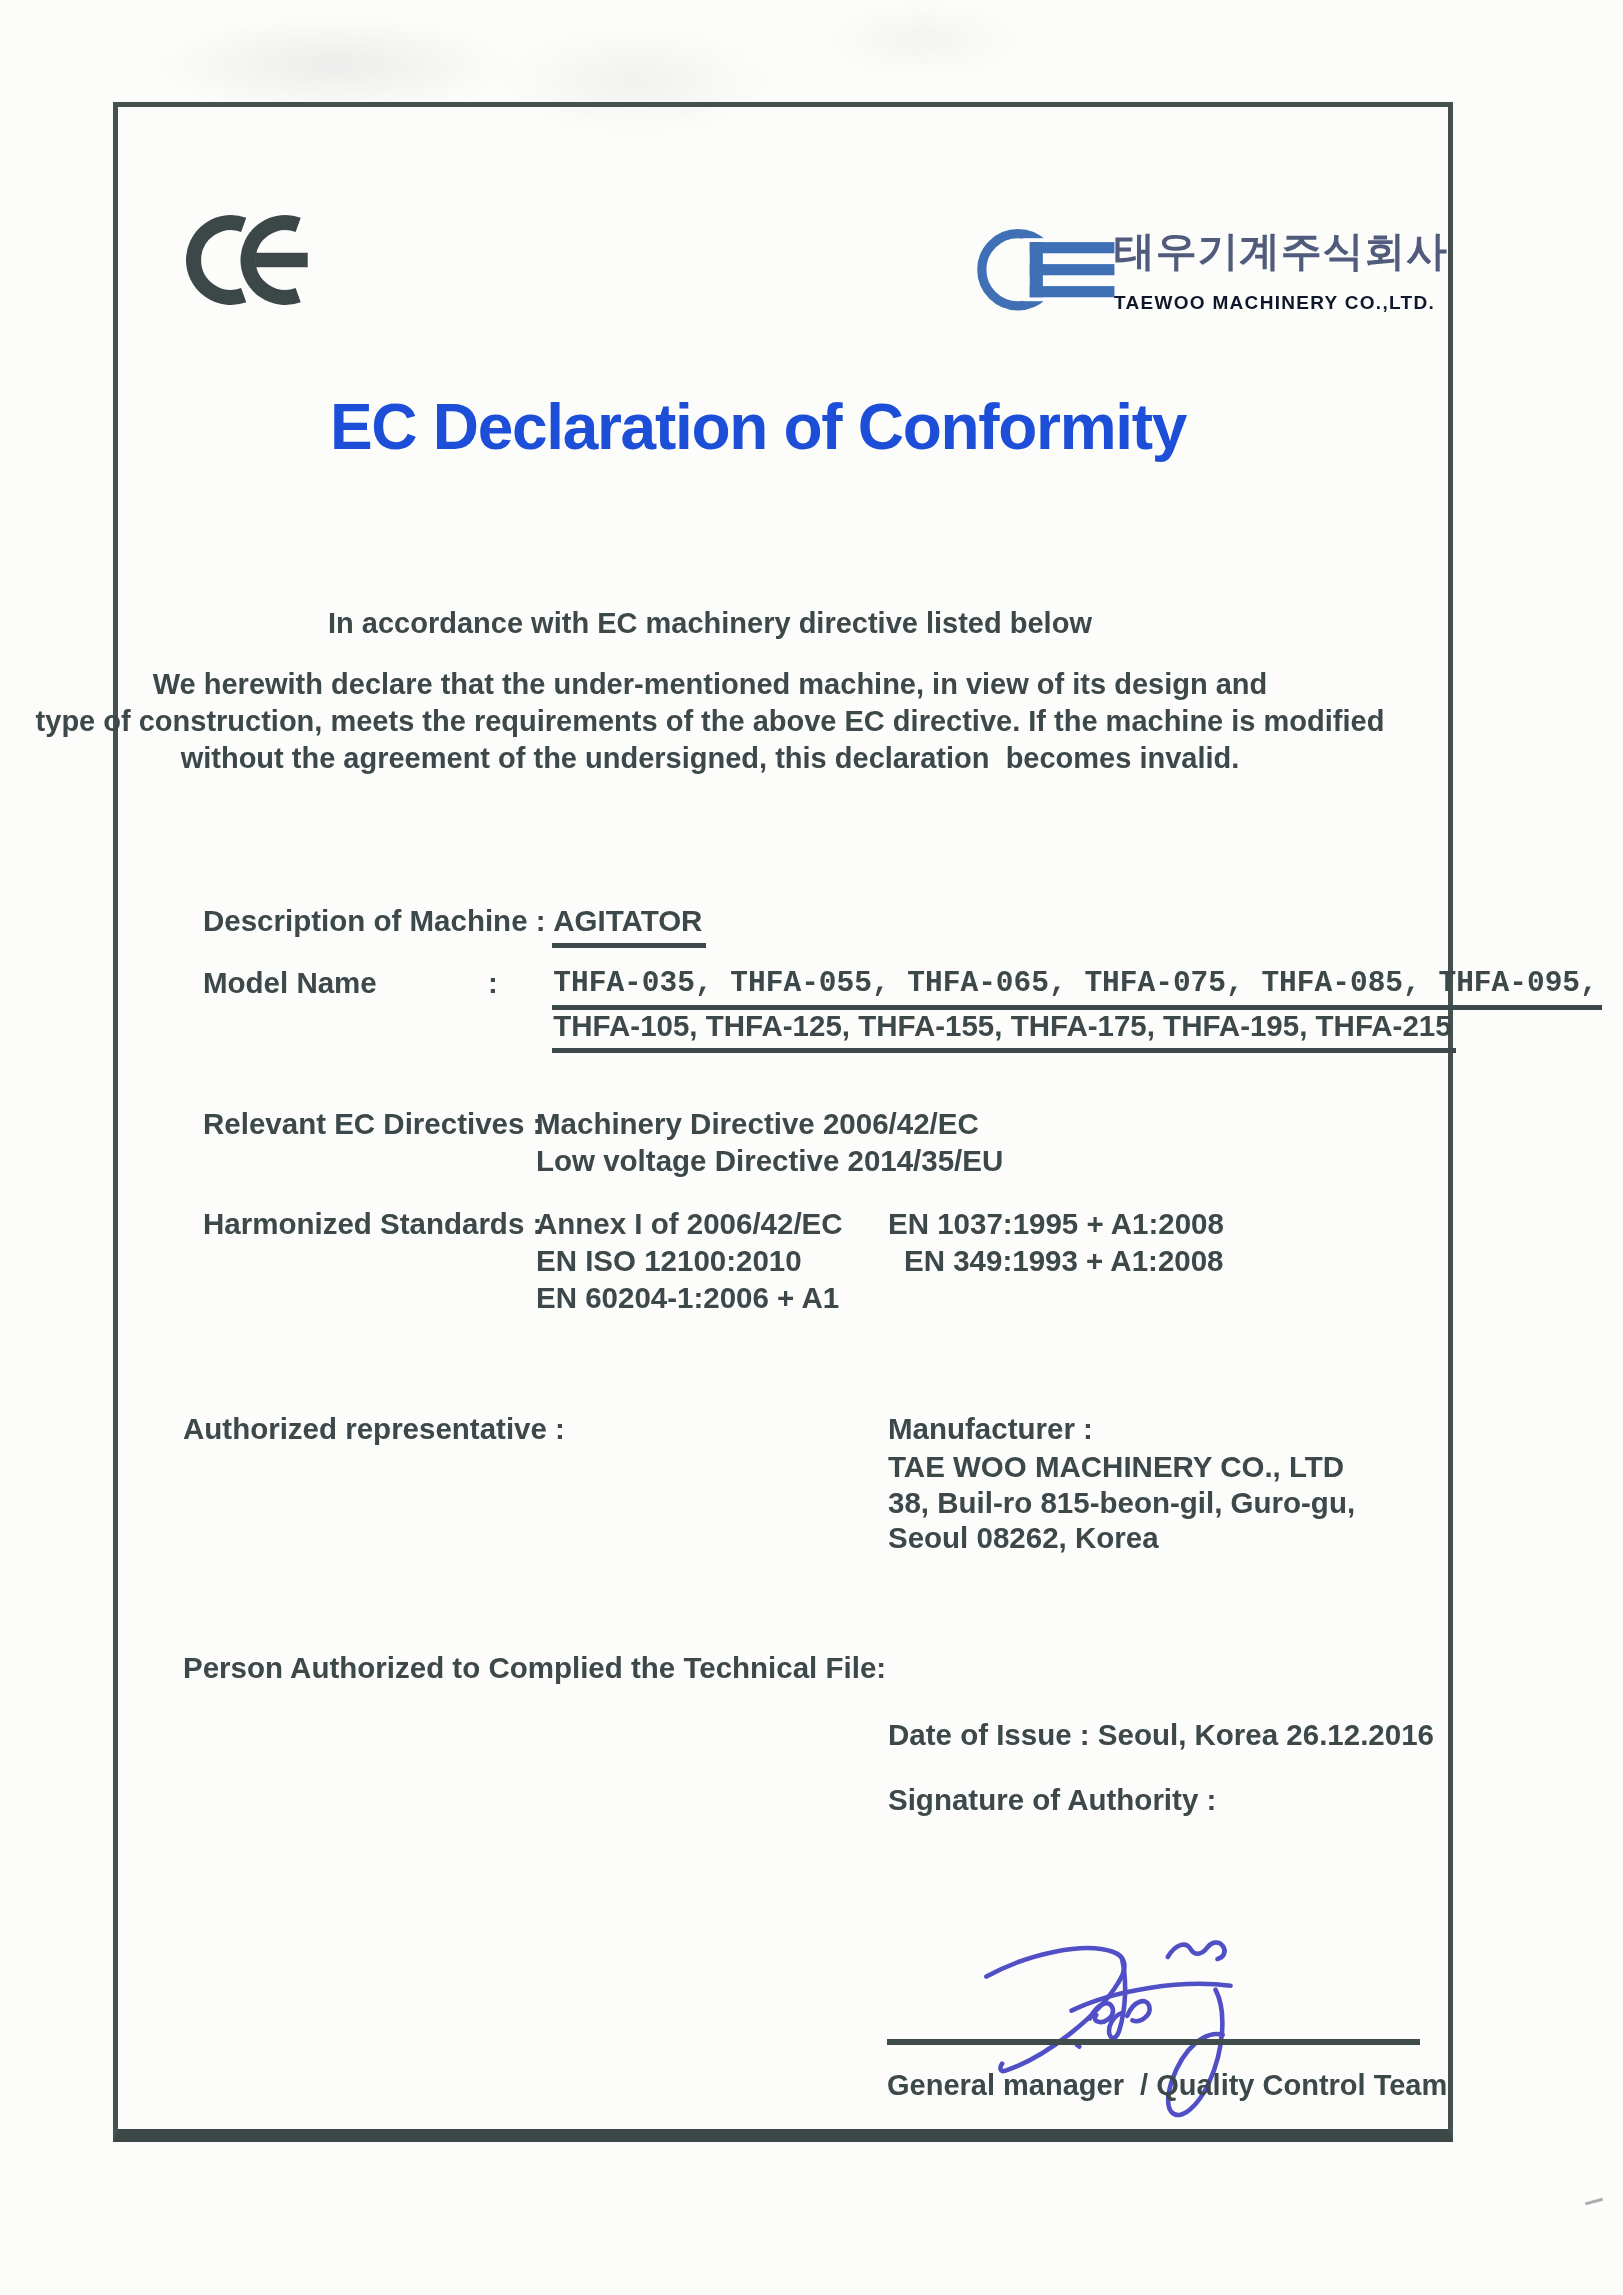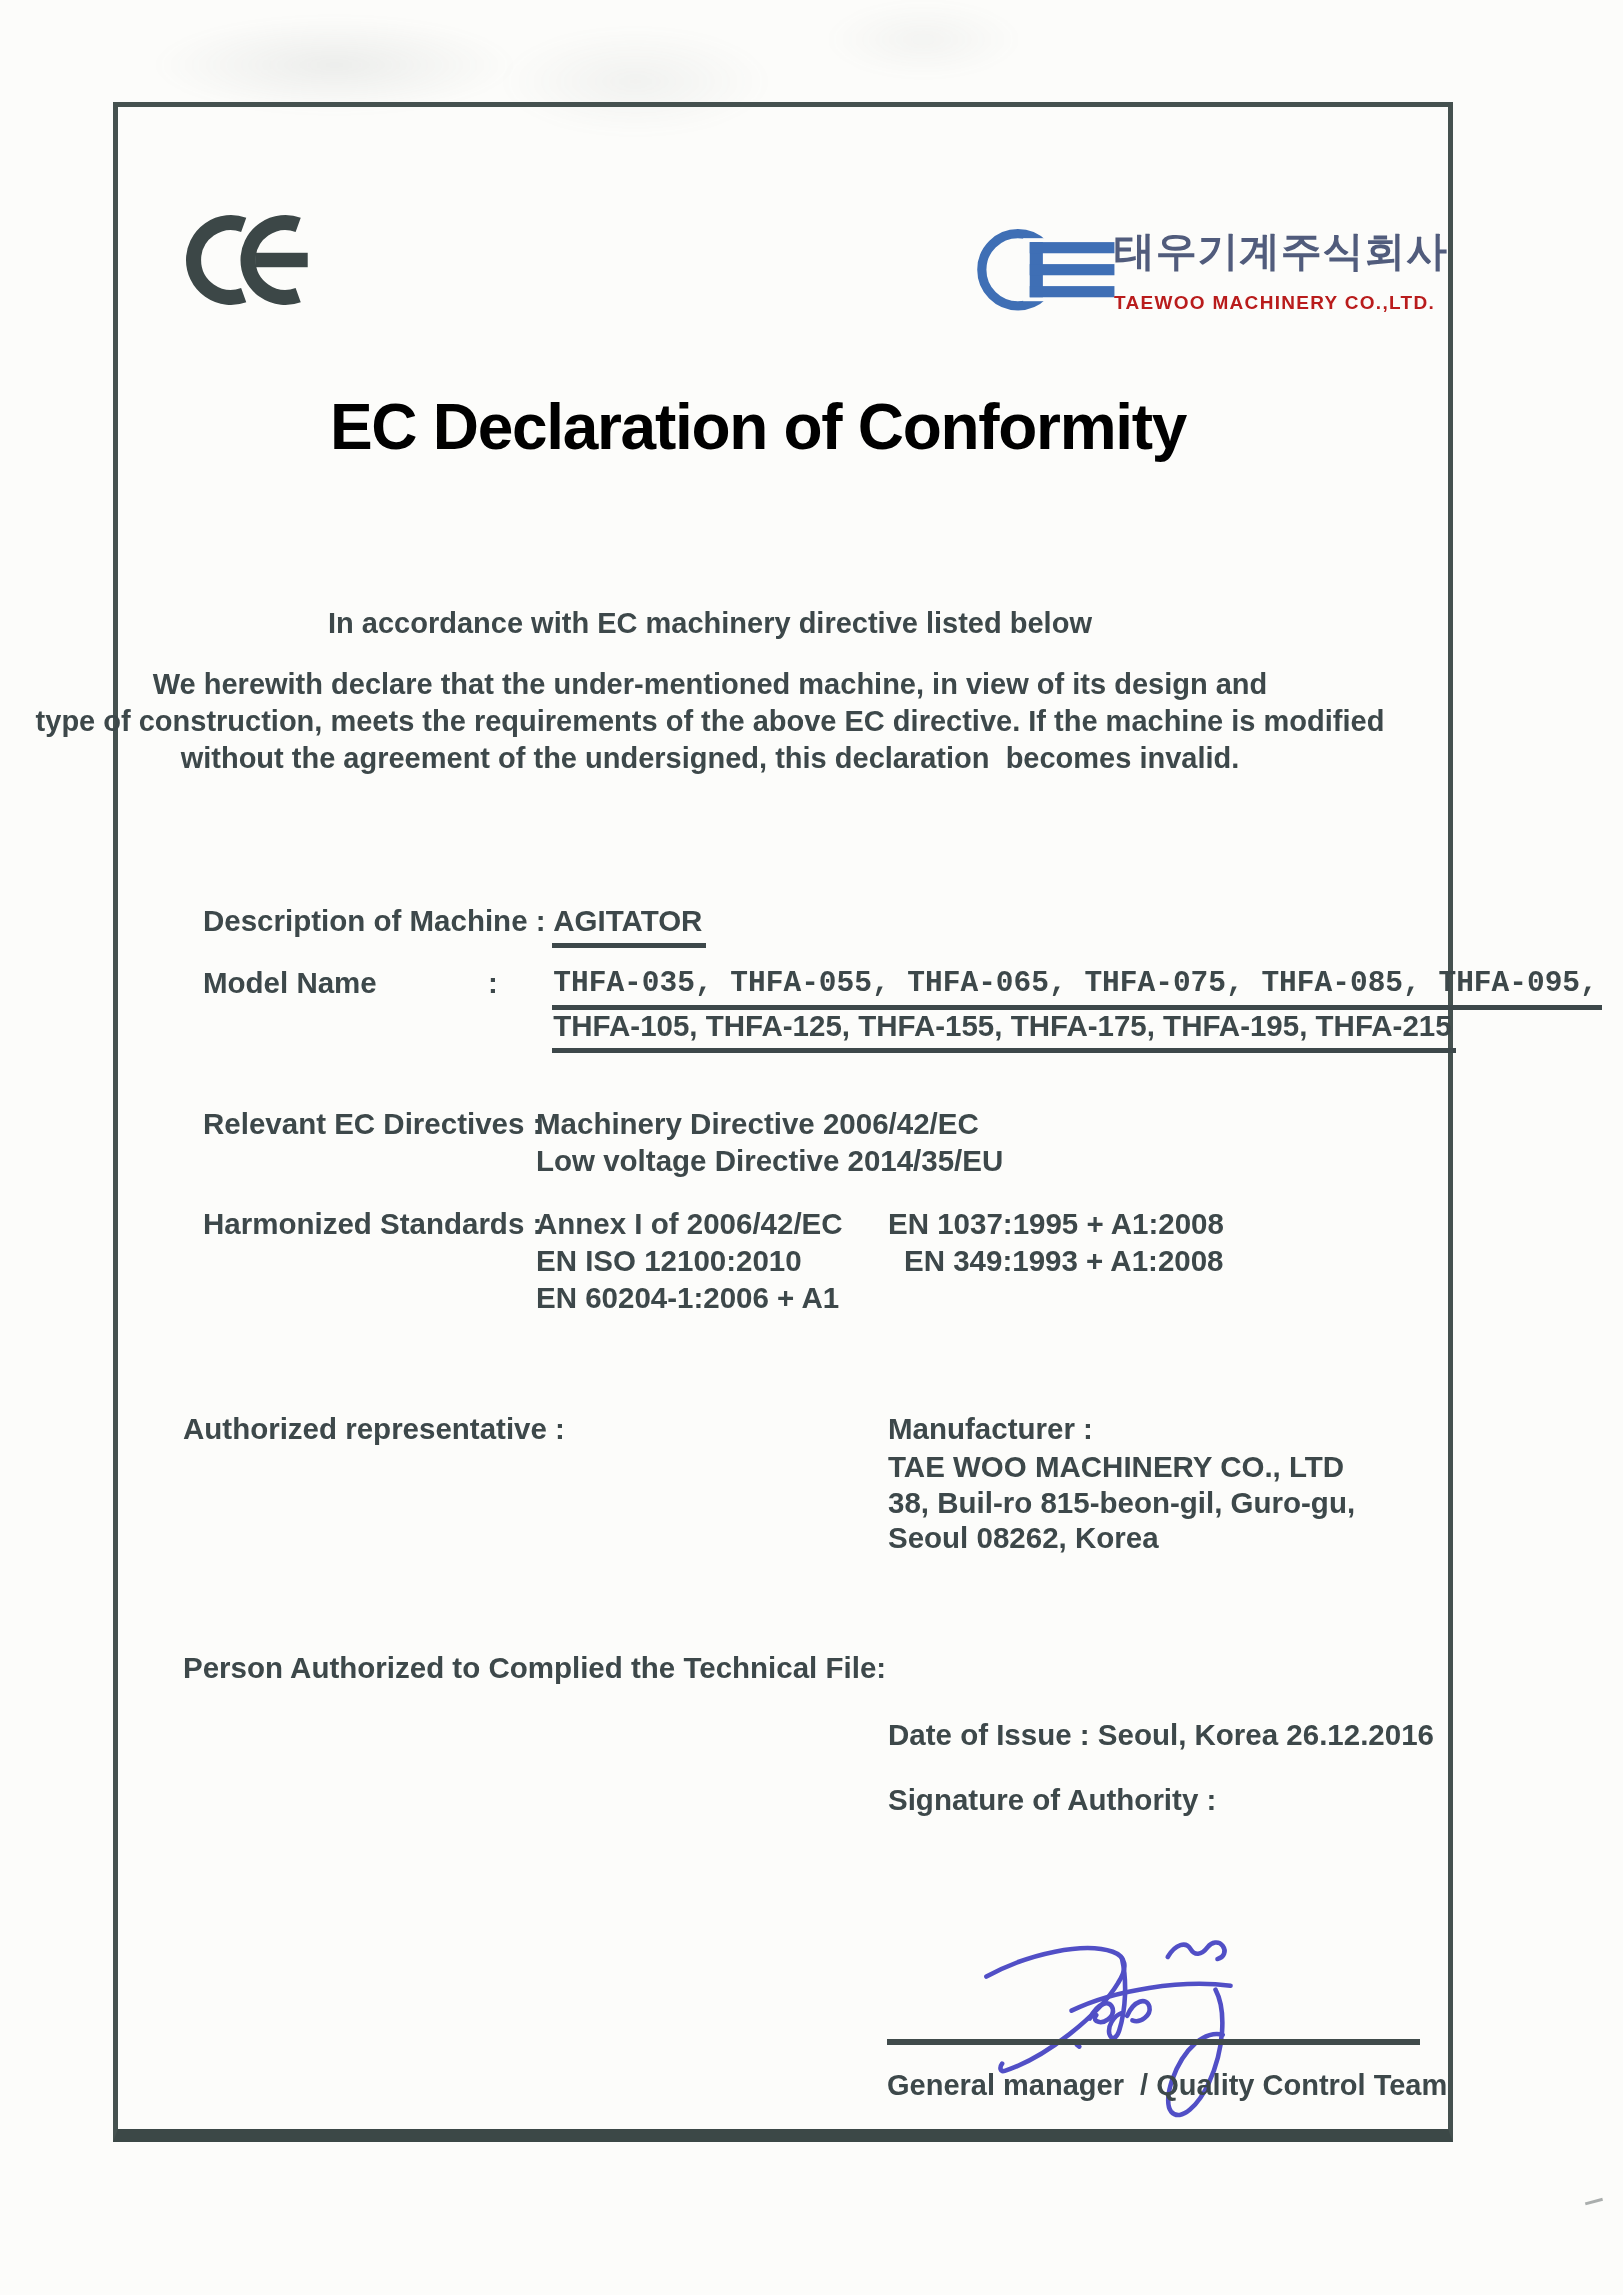--- a/index.html
+++ b/index.html
@@ -16,41 +16,41 @@
     width:1340px;height:2040px;
     box-sizing:border-box;
     border:5.2px solid #45514f;
     border-bottom:13px solid #3c4847;
   }
   .abs{position:absolute;}
   .title{
     left:0;top:390px;width:1516px;
     text-align:center;
     font-size:64px;font-weight:bold;
-    letter-spacing:-1.3px;color:#000000;
+    letter-spacing:-1.3px;color:#1d4ed8;
     white-space:pre;
   }
   .center-line{
     left:0;width:1420px;text-align:center;
     font-size:29px;font-weight:bold;white-space:pre;
   }
   .label{font-size:29.5px;font-weight:bold;white-space:pre;}
   .value{font-size:29.5px;font-weight:bold;white-space:pre;}
   .uline{
     display:inline-block;
     border-bottom:5.2px solid #3d484a;
     padding:0 3.9px 4.6px 1.3px;
     margin-left:16px;
   }
   .logo-kr{
     font-size:41px;font-weight:bold;color:#515c7c;
     letter-spacing:0.7px;white-space:pre;line-height:1;
   }
   .logo-en{
-    font-size:19px;font-weight:bold;color:#b91c1c;
+    font-size:19px;font-weight:bold;color:#0f172a;
     letter-spacing:1.3px;white-space:pre;line-height:1;
   }
   .sig-line{
     left:887px;top:2039px;width:533px;height:5.9px;
     background:#404b4b;
   }
   .footer-title{
     left:887px;top:2069px;width:533px;
     text-align:center;font-size:29px;font-weight:bold;
     white-space:pre;

